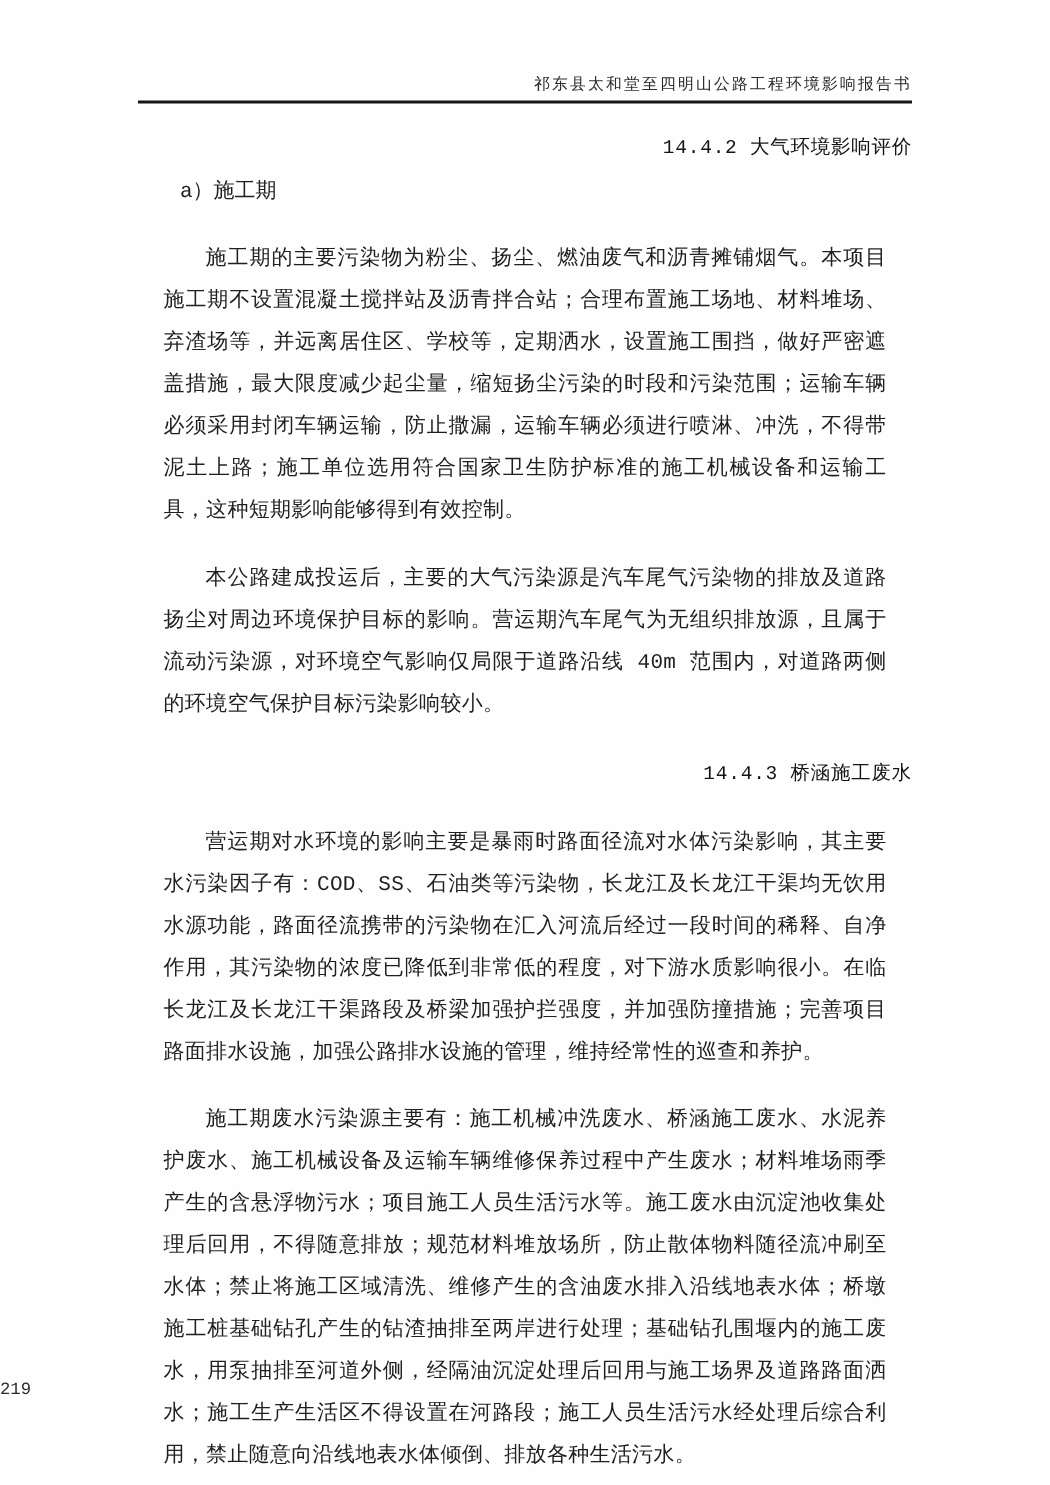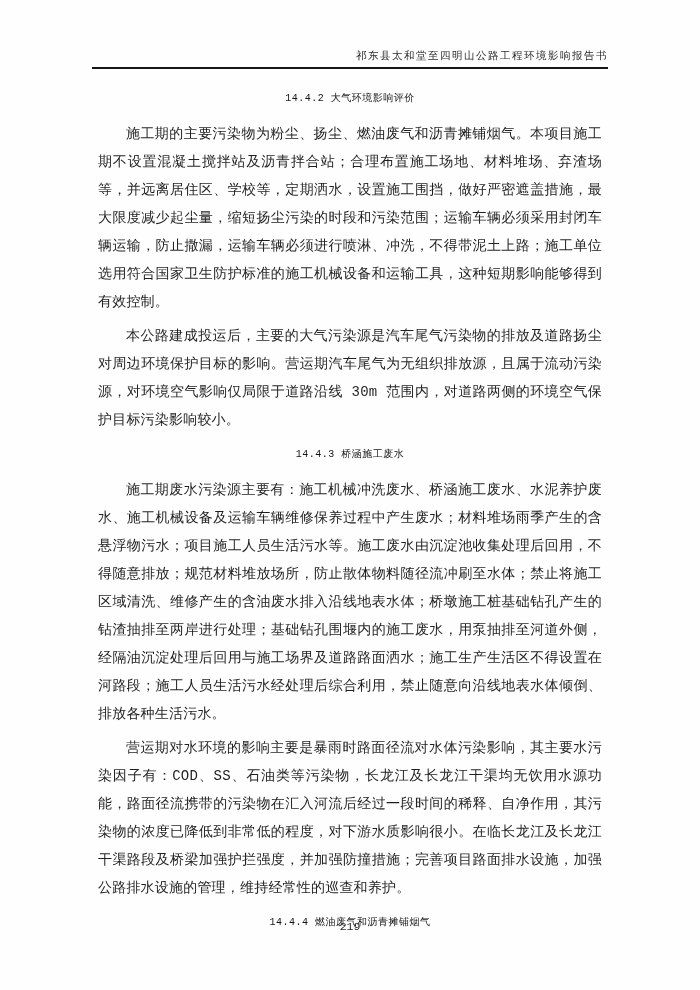--- a/index.html
+++ b/index.html
@@ -32,71 +32,71 @@
   .content {
     position: absolute;
     top: 84px;
     left: 92px;
     width: 516px;
     font-size: 14px;
     line-height: 28px;
     text-align: justify;
   }
   .section-heading {
-    font-size: 10px;
+    font-size: 13px;
     line-height: 30px;
-    text-align: center;
+    text-align: right;
     letter-spacing: 0.5px;
     color: #141414;
     margin: 0;
     font-weight: normal;
   }
   .sub-item {
     text-indent: 2em;
     line-height: 28px;
     margin: 0;
     text-align: left;
   }
   .para {
     text-indent: 2em;
-    margin: 6px;
+    margin: 17px;
     letter-spacing: 0.2px;
   }
   .footer-pageno {
     position: absolute;
     top: 920px;
     left: 0;
     width: 700px;
-    text-align: center;
     font-size: 11.5px;
     color: #2b2b2b;
   }
 </style>
 </head>
 <body>
 
 <div class="page">
 
   <div class="running-header">祁东县太和堂至四明山公路工程环境影响报告书</div>
 
   <div class="content">
 
     <h3 class="section-heading">14.4.2 大气环境影响评价</h3>
 
+    <p class="sub-item">a）施工期</p>
 
     <p class="para">施工期的主要污染物为粉尘、扬尘、燃油废气和沥青摊铺烟气。本项目施工期不设置混凝土搅拌站及沥青拌合站；合理布置施工场地、材料堆场、弃渣场等，并远离居住区、学校等，定期洒水，设置施工围挡，做好严密遮盖措施，最大限度减少起尘量，缩短扬尘污染的时段和污染范围；运输车辆必须采用封闭车辆运输，防止撒漏，运输车辆必须进行喷淋、冲洗，不得带泥土上路；施工单位选用符合国家卫生防护标准的施工机械设备和运输工具，这种短期影响能够得到有效控制。</p>
 
 
-    <p class="para">本公路建成投运后，主要的大气污染源是汽车尾气污染物的排放及道路扬尘对周边环境保护目标的影响。营运期汽车尾气为无组织排放源，且属于流动污染源，对环境空气影响仅局限于道路沿线 30m 范围内，对道路两侧的环境空气保护目标污染影响较小。</p>
+    <p class="para">本公路建成投运后，主要的大气污染源是汽车尾气污染物的排放及道路扬尘对周边环境保护目标的影响。营运期汽车尾气为无组织排放源，且属于流动污染源，对环境空气影响仅局限于道路沿线 40m 范围内，对道路两侧的环境空气保护目标污染影响较小。</p>
 
     <h3 class="section-heading">14.4.3 桥涵施工废水</h3>
 
+    <p class="para">营运期对水环境的影响主要是暴雨时路面径流对水体污染影响，其主要水污染因子有：COD、SS、石油类等污染物，长龙江及长龙江干渠均无饮用水源功能，路面径流携带的污染物在汇入河流后经过一段时间的稀释、自净作用，其污染物的浓度已降低到非常低的程度，对下游水质影响很小。在临长龙江及长龙江干渠路段及桥梁加强护拦强度，并加强防撞措施；完善项目路面排水设施，加强公路排水设施的管理，维持经常性的巡查和养护。</p>
+
     <p class="para">施工期废水污染源主要有：施工机械冲洗废水、桥涵施工废水、水泥养护废水、施工机械设备及运输车辆维修保养过程中产生废水；材料堆场雨季产生的含悬浮物污水；项目施工人员生活污水等。施工废水由沉淀池收集处理后回用，不得随意排放；规范材料堆放场所，防止散体物料随径流冲刷至水体；禁止将施工区域清洗、维修产生的含油废水排入沿线地表水体；桥墩施工桩基础钻孔产生的钻渣抽排至两岸进行处理；基础钻孔围堰内的施工废水，用泵抽排至河道外侧，经隔油沉淀处理后回用与施工场界及道路路面洒水；施工生产生活区不得设置在河路段；施工人员生活污水经处理后综合利用，禁止随意向沿线地表水体倾倒、排放各种生活污水。</p>
-
-    <p class="para">营运期对水环境的影响主要是暴雨时路面径流对水体污染影响，其主要水污染因子有：COD、SS、石油类等污染物，长龙江及长龙江干渠均无饮用水源功能，路面径流携带的污染物在汇入河流后经过一段时间的稀释、自净作用，其污染物的浓度已降低到非常低的程度，对下游水质影响很小。在临长龙江及长龙江干渠路段及桥梁加强护拦强度，并加强防撞措施；完善项目路面排水设施，加强公路排水设施的管理，维持经常性的巡查和养护。</p>
 
     <h3 class="section-heading">14.4.4 燃油废气和沥青摊铺烟气</h3>
 
   </div>
 
   <div class="footer-pageno">219</div>
 
 </div>
 
 </body></html>

